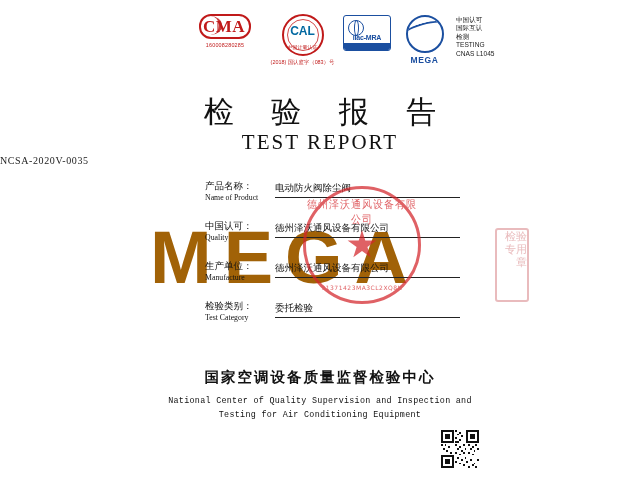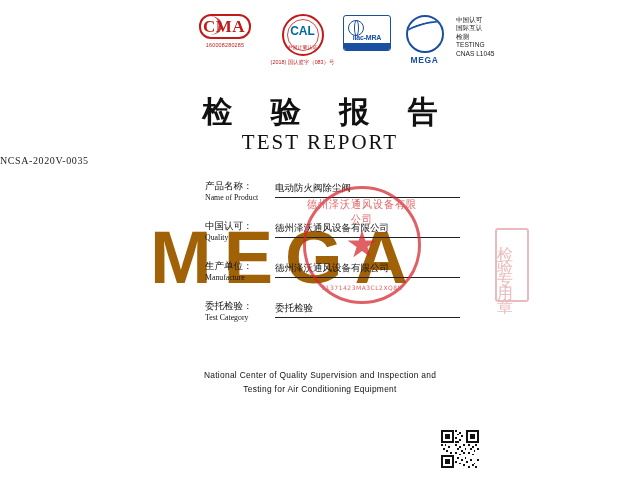--- a/index.html
+++ b/index.html
@@ -186,21 +186,21 @@
     font-family: "Liberation Sans", sans-serif;
     padding-top: 2px;
   }
 
   
   .title-cn {
     position: absolute;
     top: 92px; left: 0; right: 0;
     text-align: center;
     font-size: 30px;
-    font-weight: bold;
+    font-weight: normal;
     letter-spacing: 14px;
     text-indent: 14px;
     color: #111;
     font-family: "DejaVu Sans", sans-serif;
   }
   .title-en {
     position: absolute;
     top: 130px; left: 0; right: 0;
     text-align: center;
     font-size: 21px;
@@ -274,24 +274,25 @@
     text-align: center;
   }
   .footer-cn {
     font-size: 14.5px;
     font-weight: bold;
     letter-spacing: 2px;
     color: #111;
     font-family: "DejaVu Sans", sans-serif;
   }
   .footer-en {
+    margin-top: 7px;
     font-size: 8.4px;
     line-height: 14px;
     color: #111;
-    font-family: Liberation Sans, sans-serif;
+    font-family: Liberation Mono, monospace;
     letter-spacing: 0.3px;
   }
 
   
   .stamp {
     position: absolute;
     left: 303px;
     top: 186px;
     width: 112px;
     height: 112px;
@@ -331,25 +332,25 @@
   
   .side-stamp {
     position: absolute;
     left: 495px;
     top: 228px;
     width: 34px;
     height: 74px;
     border: 2px solid #e7b4b6;
     border-radius: 3px;
     color: #e7b4b6;
-    font-size: 16px;
+    font-size: 11px;
     line-height: 13px;
     font-family: "DejaVu Sans", sans-serif;
-    text-align: left;
-    padding-top: 18px;
+    text-align: right;
+    padding-top: 0;
     box-sizing: border-box;
     opacity: .9;
   }
 
   
   .watermark {
     position: absolute;
     left: 150px;
     top: 215px;
     font-size: 74px;
@@ -445,36 +446,37 @@
     <div class="field-row">
       <div class="f-labels">
         <div class="f-cn">生产单位：</div>
         <div class="f-en">Manufacture</div>
       </div>
       <div class="f-value">德州泽沃通风设备有限公司</div>
     </div>
 
     <div class="field-row">
       <div class="f-labels">
-        <div class="f-cn">委托检验：</div>
+        <div class="f-cn">检验类别：</div>
         <div class="f-en">Test Category</div>
       </div>
       <div class="f-value">委托检验</div>
     </div>
   </div>
 
   <div class="stamp">
     <div class="stamp-top-text">德州泽沃通风设备有限公司</div>
     <div class="stamp-star"></div>
     <div class="stamp-bottom-text">91371423MA3CL2XQ8N</div>
   </div>
 
   <div class="side-stamp">检验专用章</div>
 
   <div class="footer">
+    <div class="footer-cn">国家空调设备质量监督检验中心</div>
     <div class="footer-en">
       <div>National Center of Quality Supervision and Inspection and</div>
       <div>Testing for Air Conditioning Equipment</div>
     </div>
   </div>
 
   <div class="qr">
     <svg width="38" height="38" viewBox="0 0 21 21" shape-rendering="crispEdges" aria-hidden="true">
       <rect width="21" height="21" fill="#ffffff"></rect>
       <g fill="#111111">

